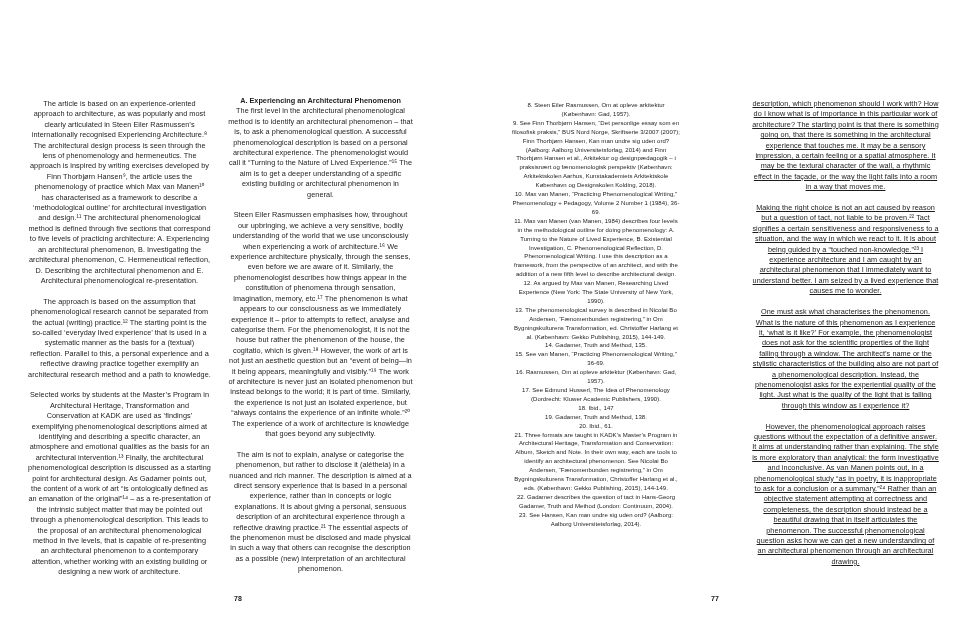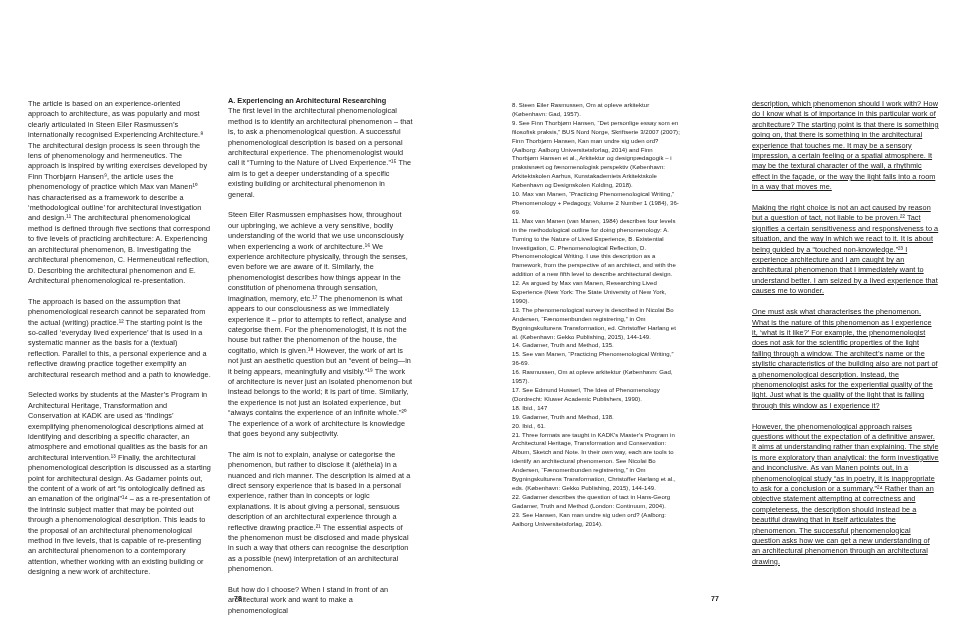--- a/index.html
+++ b/index.html
@@ -11,21 +11,21 @@
     position: relative;
     width: 960px;
     height: 637px;
     background: #ffffff;
     font-family: "Liberation Sans", sans-serif;
     color: #1c1c1c;
     overflow: hidden;
   }
   .col {
     position: absolute;
-    text-align: left;
+    text-align: center;
   }
   .body-text {
     font-size: 7.3px;
     line-height: 10.4px;
     letter-spacing: 0.05px;
   }
   .col-1 { left: 28px;  top: 99px;  width: 183px; }
   .col-2 { left: 228px; top: 96px;  width: 185px; }
   .col-fn { left: 512px; top: 101px; width: 168px; }
   .col-4 { left: 752px; top: 99px;  width: 187px; text-decoration: underline; }
@@ -57,26 +57,25 @@
 <div class="spread">
 
   <div>
     <div class="col body-text col-1">
         <p class="para">The article is based on an experience-oriented approach to architecture, as was popularly and most clearly articulated in Steen Eiler Rasmussen’s internationally recognised Experiencing Architecture.⁸ The architectural design process is seen through the lens of phenomenology and hermeneutics. The approach is inspired by writing exercises developed by Finn Thorbjørn Hansen⁹, the article uses the phenomenology of practice which Max van Manen¹⁰ has characterised as a framework to describe a ‘methodological outline’ for architectural investigation and design.¹¹ The architectural phenomenological method is defined through five sections that correspond to five levels of practicing architecture: A. Experiencing an architectural phenomenon, B. Investigating the architectural phenomenon, C. Hermeneutical reflection, D. Describing the architectural phenomenon and E. Architectural phenomenological re-presentation.</p>
         <p class="para">The approach is based on the assumption that phenomenological research cannot be separated from the actual (writing) practice.¹² The starting point is the so-called ‘everyday lived experience’ that is used in a systematic manner as the basis for a (textual) reflection. Parallel to this, a personal experience and a reflective drawing practice together exemplify an architectural research method and a path to knowledge.</p>
         <p class="para">Selected works by students at the Master’s Program in Architectural Heritage, Transformation and Conservation at KADK are used as ‘findings’ exemplifying phenomenological descriptions aimed at identifying and describing a specific character, an atmosphere and emotional qualities as the basis for an architectural intervention.¹³ Finally, the architectural phenomenological description is discussed as a starting point for architectural design. As Gadamer points out, the content of a work of art “is ontologically defined as an emanation of the original”¹⁴ – as a re-presentation of the intrinsic subject matter that may be pointed out through a phenomenological description. This leads to the proposal of an architectural phenomenological method in five levels, that is capable of re-presenting an architectural phenomenon to a contemporary attention, whether working with an existing building or designing a new work of architecture.</p>
       </div>
 
     <div class="col col-2">
-      <h3 class="section-heading">A. Experiencing an Architectural Researching</h3>
+      <h3 class="section-heading">A. Experiencing an Architectural Phenomenon</h3>
       <div class="body-text">
           <p class="para">The first level in the architectural phenomenological method is to identify an architectural phenomenon – that is, to ask a phenomenological question. A successful phenomenological description is based on a personal architectural experience. The phenomenologist would call it “Turning to the Nature of Lived Experience.”¹⁵ The aim is to get a deeper understanding of a specific existing building or architectural phenomenon in general.</p>
           <p class="para">Steen Eiler Rasmussen emphasises how, throughout our upbringing, we achieve a very sensitive, bodily understanding of the world that we use unconsciously when experiencing a work of architecture.¹⁶ We experience architecture physically, through the senses, even before we are aware of it. Similarly, the phenomenologist describes how things appear in the constitution of phenomena through sensation, imagination, memory, etc.¹⁷ The phenomenon is what appears to our consciousness as we immediately experience it – prior to attempts to reflect, analyse and categorise them. For the phenomenologist, it is not the house but rather the phenomenon of the house, the cogitatio, which is given.¹⁸ However, the work of art is not just an aesthetic question but an “event of being—in it being appears, meaningfully and visibly.”¹⁹ The work of architecture is never just an isolated phenomenon but instead belongs to the world; it is part of time. Similarly, the experience is not just an isolated experience, but “always contains the experience of an infinite whole.”²⁰ The experience of a work of architecture is knowledge that goes beyond any subjectivity.</p>
           <p class="para">The aim is not to explain, analyse or categorise the phenomenon, but rather to disclose it (alétheia) in a nuanced and rich manner. The description is aimed at a direct sensory experience that is based in a personal experience, rather than in concepts or logic explanations. It is about giving a personal, sensuous description of an architectural experience through a reflective drawing practice.²¹ The essential aspects of the phenomenon must be disclosed and made physical in such a way that others can recognise the description as a possible (new) interpretation of an architectural phenomenon.</p>
-          <p class="para">But how do I choose? When I stand in front of an architectural work and want to make a phenomenological</p>
         </div>
     </div>
 
     <div class="page-number page-number-left">78</div>
   </div>
 
   <div>
     <div class="col col-fn">
         <p class="fn">8. Steen Eiler Rasmussen, Om at opleve arkitektur (København: Gad, 1957).</p>
         <p class="fn">9. See Finn Thorbjørn Hansen, “Det personlige essay som en filosofisk praksis,” BUS Nord Norge, Skriftserie 3/2007 (2007); Finn Thorbjørn Hansen, Kan man undre sig uden ord? (Aalborg: Aalborg Universitetsforlag, 2014) and Finn Thorbjørn Hansen et al., Arkitektur og designpædagogik – i praksisnært og fænomenologisk perspektiv (København: Arkitektskolen Aarhus, Kunstakademiets Arkitektskole København og Designskolen Kolding, 2018).</p>

